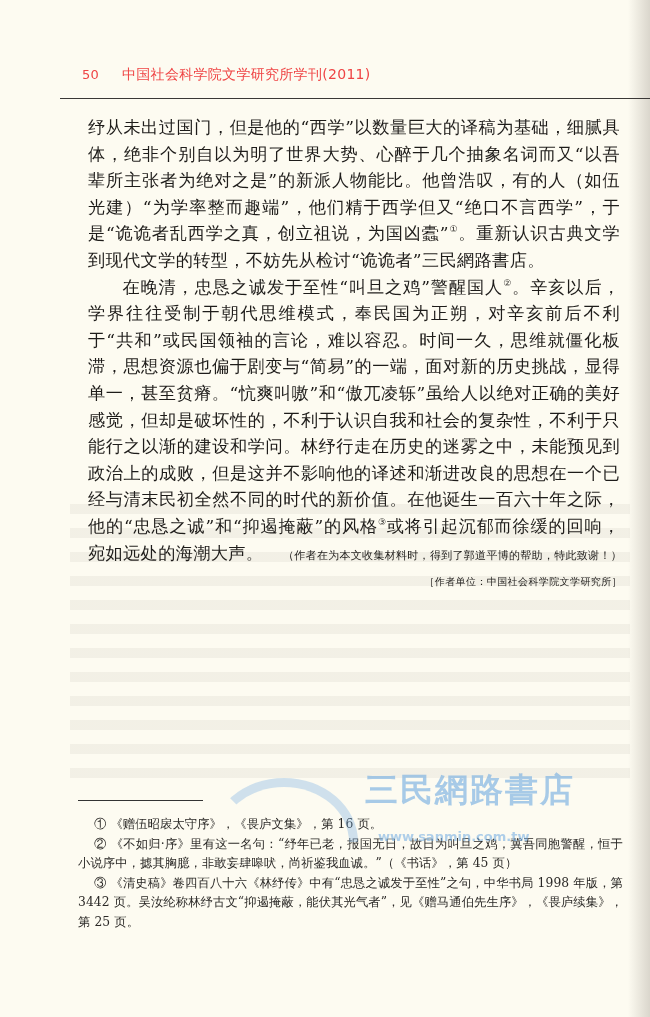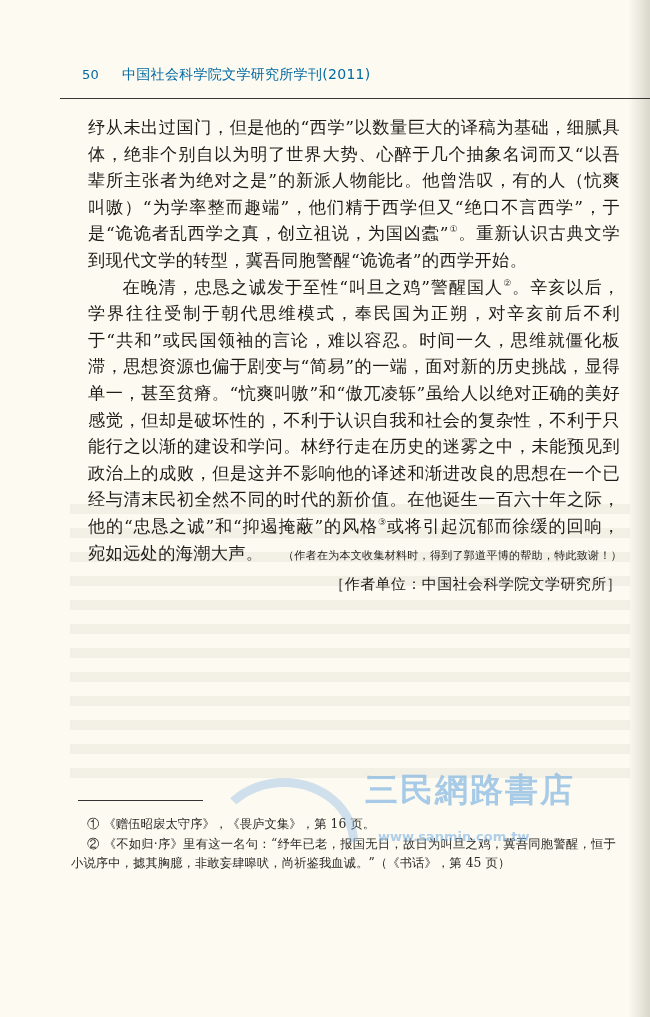--- a/index.html
+++ b/index.html
@@ -14,49 +14,49 @@
     position: absolute; top: 0; right: 0; width: 22px; height: 1017px;
     background: linear-gradient(to right, rgba(253,251,241,0), rgba(214,210,200,0.9));
   }
   .show-through {
     position: absolute; left: 70px; top: 490px; width: 560px; height: 300px;
     background: repeating-linear-gradient(to bottom, rgba(200,196,186,0) 0px, rgba(200,196,186,0) 14px, rgba(205,201,190,0.22) 14px, rgba(205,201,190,0.22) 24px);
   }
   .header {
     position: absolute; left: 82px; top: 66px;
     font-family: "DejaVu Sans", "Liberation Sans", sans-serif;
-    font-size: 14px; color: #0369a1; letter-spacing: 0.3px;
+    font-size: 14px; color: #ef4444; letter-spacing: 0.3px;
   }
   .header .page-num { display: inline-block; width: 40px; font-size: 13px; }
   .header-rule {
     position: absolute; left: 60px; top: 98px; width: 590px; height: 0;
     border-top: 1.4px solid #3a3836;
   }
   .body-text {
     position: absolute; left: 88px; top: 114px; width: 532px;
     font-size: 17.2px; line-height: 26.6px; letter-spacing: 0.35px;
     text-align: justify;
   }
   .body-text p { margin: 0; }
   .body-text p.indent { text-indent: 2em; }
   sup { font-size: 9px; vertical-align: 7px; line-height: 0; }
   .ack {
     position: absolute; left: 0; top: 548px; width: 622px; text-align: right;
     font-size: 11px; letter-spacing: 0.3px;
   }
   .affil {
     position: absolute; left: 0; top: 575px; width: 622px; text-align: right;
-    font-size: 15px; letter-spacing: 0.4px;
+    font-size: 10px; letter-spacing: 0.4px;
   }
   .fn-rule {
     position: absolute; left: 78px; top: 800px; width: 125px; height: 0;
     border-top: 1px solid #333;
   }
   .footnotes {
-    position: absolute; left: 71px; top: 815px; width: 545px;
+    position: absolute; left: 78px; top: 815px; width: 545px;
     font-size: 12.3px; line-height: 19.5px; letter-spacing: 0.1px; color: #2a2826;
     text-align: justify;
   }
   .footnotes p { margin: 0; text-indent: 1.3em; }
   .watermark {
     position: absolute; left: 210px; top: 768px; width: 330px; height: 60px;
     pointer-events: none;
     font-weight: bold;
   }
   .wm-arc {
@@ -82,30 +82,31 @@
 
 <div class="page-shadow-right"></div>
 <div class="show-through"></div>
 
 <div class="header">
   <span class="page-num">50</span><span>中国社会科学院文学研究所学刊(2011)</span>
 </div>
 <div class="header-rule"></div>
 
 <div class="body-text">
-  <p><span>纾从未出过国门，但是他的“西学”以数量巨大的译稿为基础，细腻具体，绝非个别自以为明了世界大势、心醉于几个抽象名词而又“以吾辈所主张者为绝对之是”的新派人物能比。他曾浩叹，有的人（忼爽叫嗷）“为学率整而趣端”，他们精于西学但又“绝口不言西学”，于是“诡诡者乱西学之真，创立祖说，为国凶蠹”</span><sup>①</sup><span>。重新认识古典文学到现代文学的转型，冀吾同胞警醒“诡诡者”的西学开始。</span></p>
+  <p><span>纾从未出过国门，但是他的“西学”以数量巨大的译稿为基础，细腻具体，绝非个别自以为明了世界大势、心醉于几个抽象名词而又“以吾辈所主张者为绝对之是”的新派人物能比。他曾浩叹，有的人（如伍光建）“为学率整而趣端”，他们精于西学但又“绝口不言西学”，于是“诡诡者乱西学之真，创立祖说，为国凶蠹”</span><sup>①</sup><span>。重新认识古典文学到现代文学的转型，不妨先从检讨“诡诡者”三民網路書店。</span></p>
   <p class="indent"><span>在晚清，忠恳之诚发于至性“叫旦之鸡”警醒国人</span><sup>②</sup><span>。辛亥以后，学界往往受制于朝代思维模式，奉民国为正朔，对辛亥前后不利于“共和”或民国领袖的言论，难以容忍。时间一久，思维就僵化板滞，思想资源也偏于剧变与“简易”的一端，面对新的历史挑战，显得单一，甚至贫瘠。“忼爽叫嗷”和“傲兀凌轹”虽给人以绝对正确的美好感觉，但却是破坏性的，不利于认识自我和社会的复杂性，不利于只能行之以渐的建设和学问。林纾行走在历史的迷雾之中，未能预见到政治上的成败，但是这并不影响他的译述和渐进改良的思想在一个已经与清末民初全然不同的时代的新价值。在他诞生一百六十年之际，他的“忠恳之诚”和“抑遏掩蔽”的风格</span><sup>③</sup><span>或将引起沉郁而徐缓的回响，宛如远处的海潮大声。</span></p>
 </div>
 
 <div class="ack">（作者在为本文收集材料时，得到了郭道平博的帮助，特此致谢！）</div>
 <div class="affil">［作者单位：中国社会科学院文学研究所］</div>
 
 <div class="fn-rule"></div>
 <div class="footnotes">
   <p><span>①</span> <span>《赠伍昭扆太守序》，《畏庐文集》，第 16 页。</span></p>
   <p><span>②</span> <span>《不如归·序》里有这一名句：“纾年已老，报国无日，故日为叫旦之鸡，冀吾同胞警醒，恒于小说序中，摅其胸臆，非敢妄肆嗥吠，尚祈鉴我血诚。”（《书话》，第 45 页）</span></p>
+  <p><span>③</span> <span>《清史稿》卷四百八十六《林纾传》中有“忠恳之诚发于至性”之句，中华书局 1998 年版，第 3442 页。吴汝纶称林纾古文“抑遏掩蔽，能伏其光气者”，见《赠马通伯先生序》，《畏庐续集》，第 25 页。</span></p>
 </div>
 
 <div class="watermark">
   <div class="wm-arc"></div>
   <div class="wm-text">三民網路書店</div>
   <div class="wm-url">www.sanmin.com.tw</div>
 </div>
 
 </body></html>

